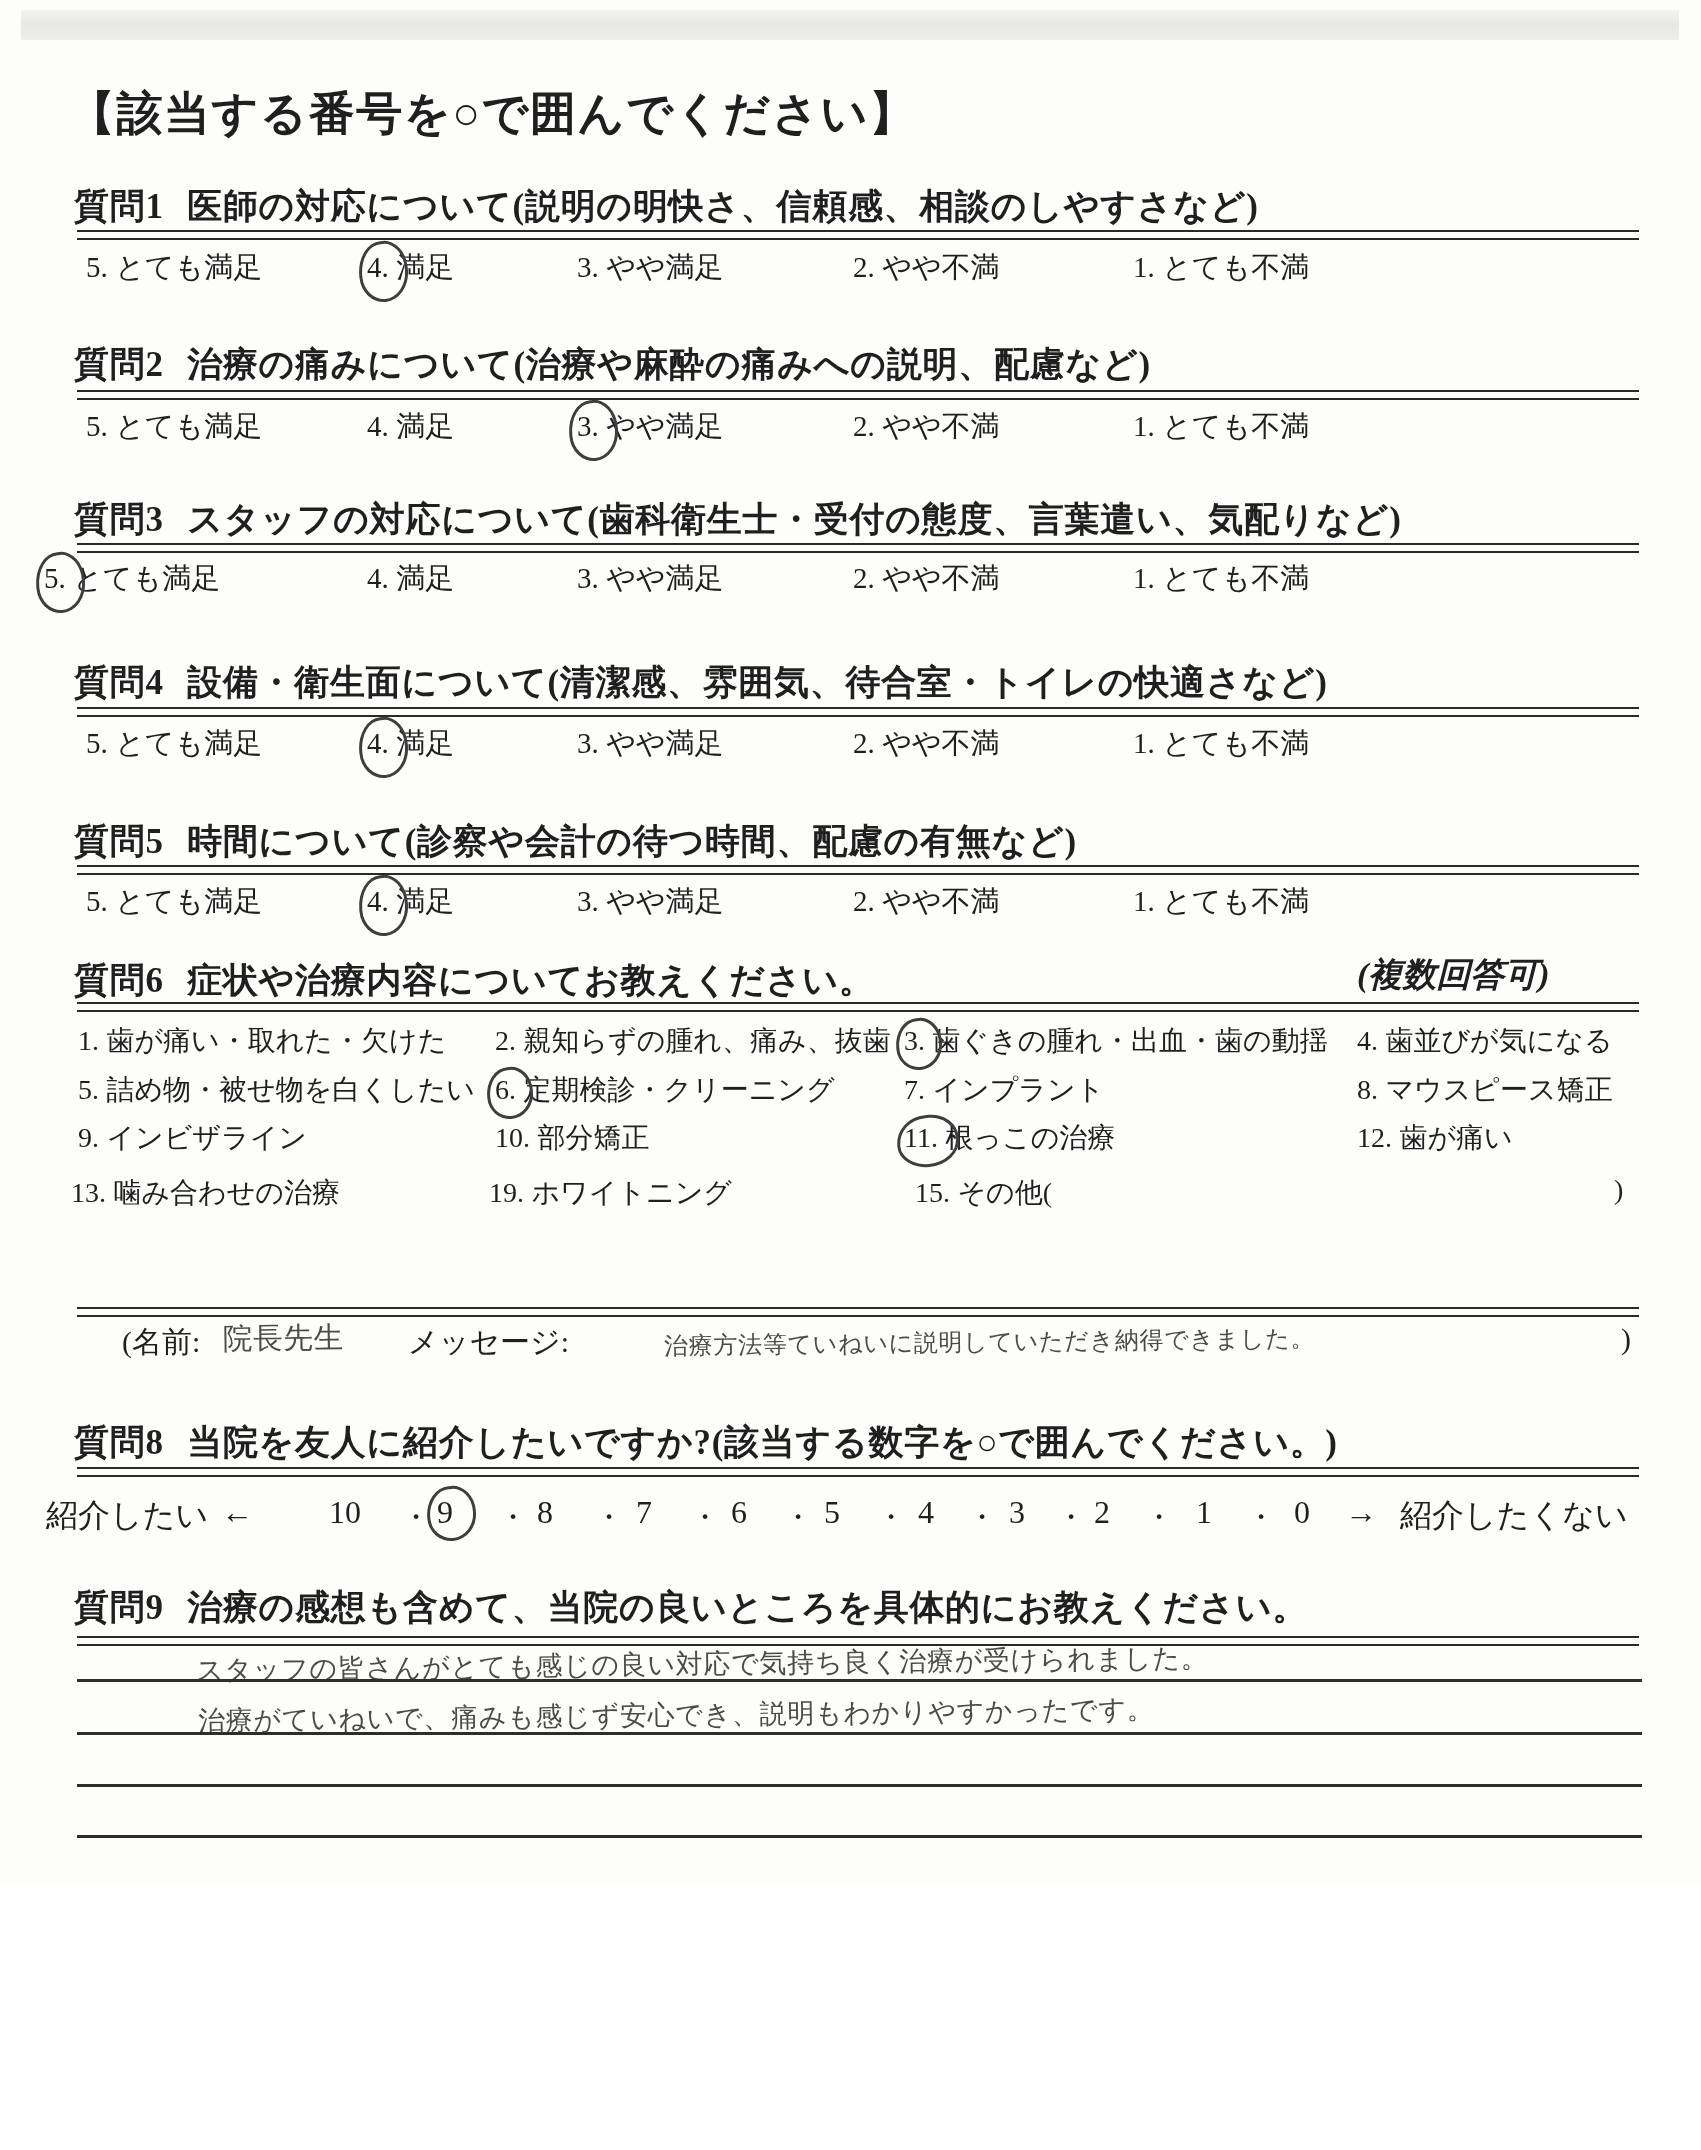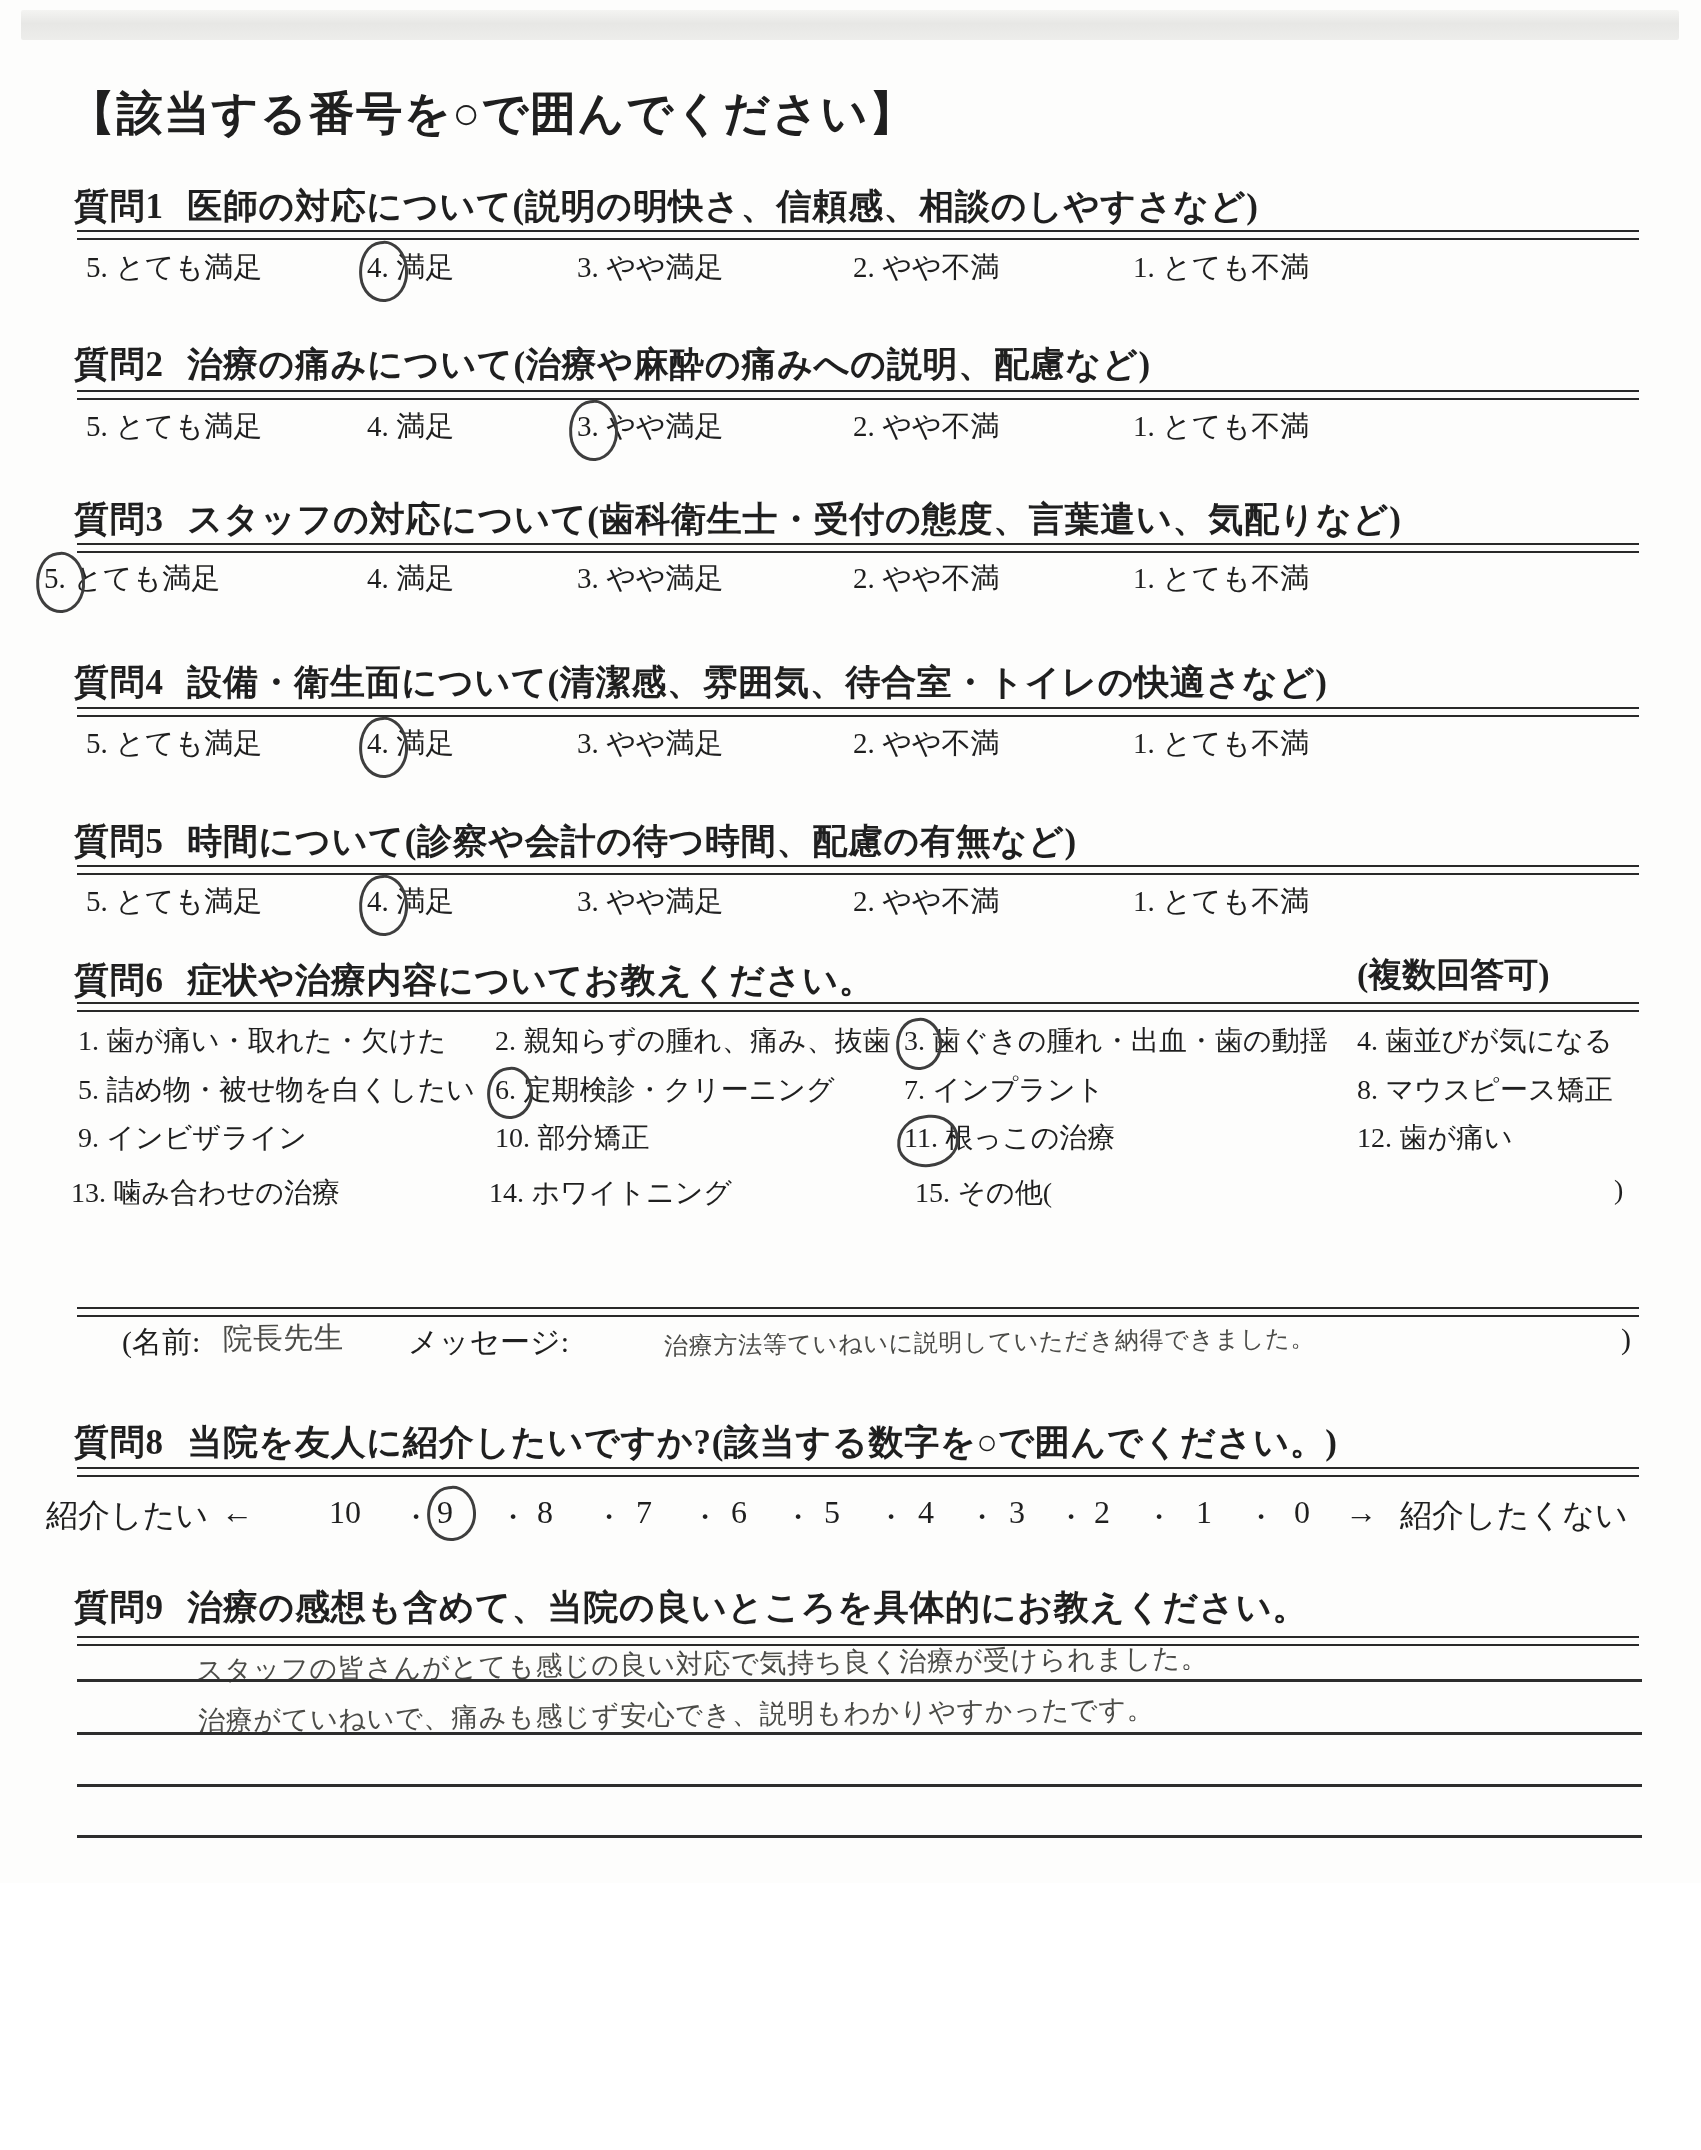--- a/index.html
+++ b/index.html
@@ -98,21 +98,21 @@
     <span class="abs opt o1"><span class="n">5.</span><span>とても満足</span></span>
     <span class="abs opt o2"><span class="nwrap"><i class="ring ring-rate"></i><span class="n">4.</span></span><span>満足</span></span>
     <span class="abs opt o3"><span class="n">3.</span><span>やや満足</span></span>
     <span class="abs opt o4"><span class="n">2.</span><span>やや不満</span></span>
     <span class="abs opt o5"><span class="n">1.</span><span>とても不満</span></span>
   </div>
 
   <div class="abs qhead" style="top:957px;left:74px;">
     <span class="qno">質問6</span><span>症状や治療内容についてお教えください。</span>
   </div>
-  <div class="abs note" style="top:952px;left:1357px;">(複数回答可)</div>
+  <div class="abs note" style="top:952px;left:1357px;font-style:italic;">(複数回答可)</div>
   <div class="abs rule2" style="top:1002px;"></div>
 
   <div class="abs optrow" style="top:1022px;">
     <span class="abs q6item c1"><span class="n">1.</span><span>歯が痛い・取れた・欠けた</span></span>
     <span class="abs q6item c2"><span class="n">2.</span><span>親知らずの腫れ、痛み、抜歯</span></span>
     <span class="abs q6item c3"><span class="nwrap"><i class="ring ring-q6"></i><span class="n">3.</span></span><span>歯ぐきの腫れ・出血・歯の動揺</span></span>
     <span class="abs q6item c4"><span class="n">4.</span><span>歯並びが気になる</span></span>
   </div>
   <div class="abs optrow" style="top:1071px;">
     <span class="abs q6item c1"><span class="n">5.</span><span>詰め物・被せ物を白くしたい</span></span>
@@ -121,21 +121,21 @@
     <span class="abs q6item c4"><span class="n">8.</span><span>マウスピース矯正</span></span>
   </div>
   <div class="abs optrow" style="top:1119px;padding-left:32px;">
     <span class="abs q6item c1"><span class="n">9.</span><span>インビザライン</span></span>
     <span class="abs q6item c2"><span class="n">10.</span><span>部分矯正</span></span>
     <span class="abs q6item c3"><span class="nwrap"><i class="ring ring-q6w"></i><span class="n">11.</span></span><span>根っこの治療</span></span>
     <span class="abs q6item c4"><span class="n">12.</span><span>歯が痛い</span></span>
   </div>
   <div class="abs optrow" style="top:1174px;">
     <span class="abs q6item" style="left:71px;"><span class="n">13.</span><span>噛み合わせの治療</span></span>
-    <span class="abs q6item" style="left:489px;"><span class="n">14.</span><span>ホワイトニング</span></span>
+    <span class="abs q6item" style="left:489px;"><span class="n">19.</span><span>ホワイトニング</span></span>
     <span class="abs q6item" style="left:915px;"><span class="n">15.</span><span>その他(</span></span>
     <span class="abs q6item" style="left:1614px;">)</span>
   </div>
 
   <div class="abs rule2" style="top:1307px;"></div>
   <div class="abs" style="top:1322px;left:0;width:1701px;height:52px;">
     <span class="abs prn" style="left:74px;top:0;margin-left:48px;">(名前:</span>
     <span class="abs hw" style="left:223px;top:-3px;font-size:29.5px;">院長先生</span>
     <span class="abs prn" style="left:408px;top:0;">メッセージ:</span>
     <span class="abs hw" style="left:664px;top:4.4px;font-size:24px;">治療方法等ていねいに説明していただき納得できました。</span>

